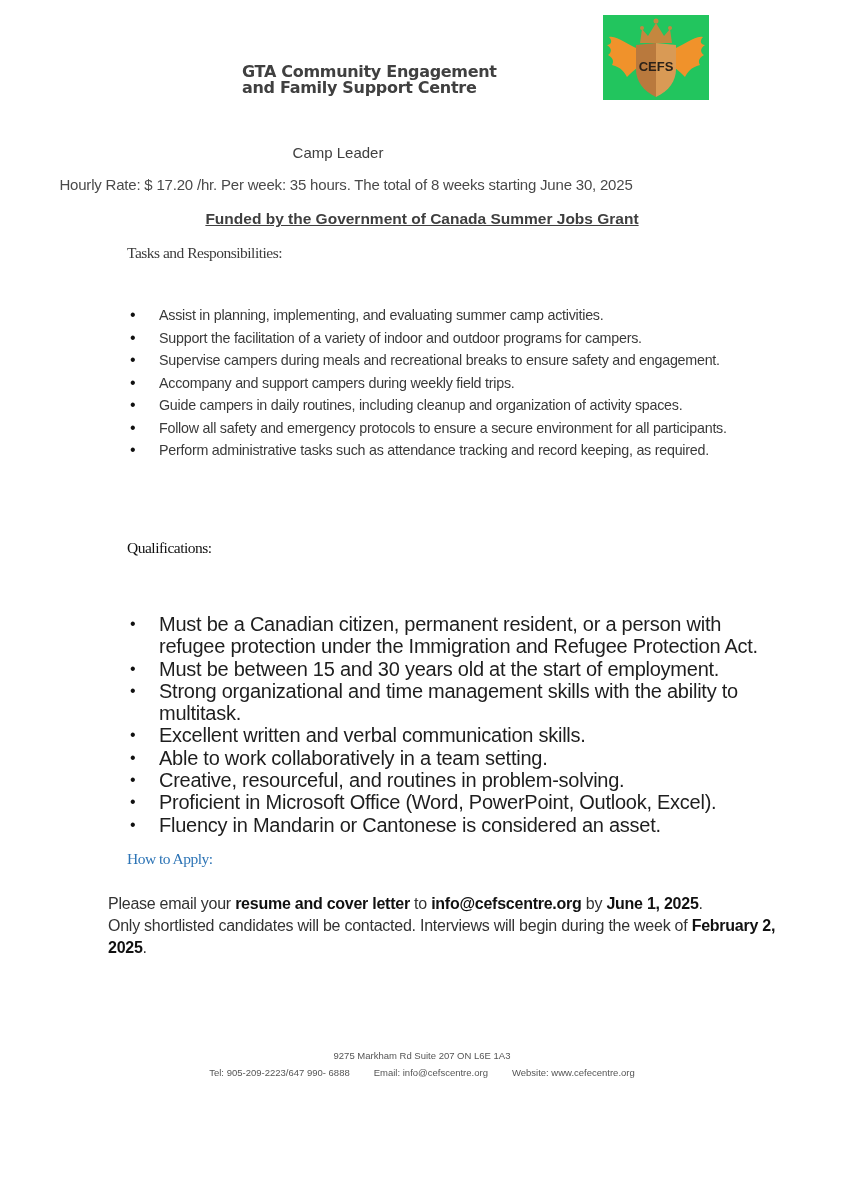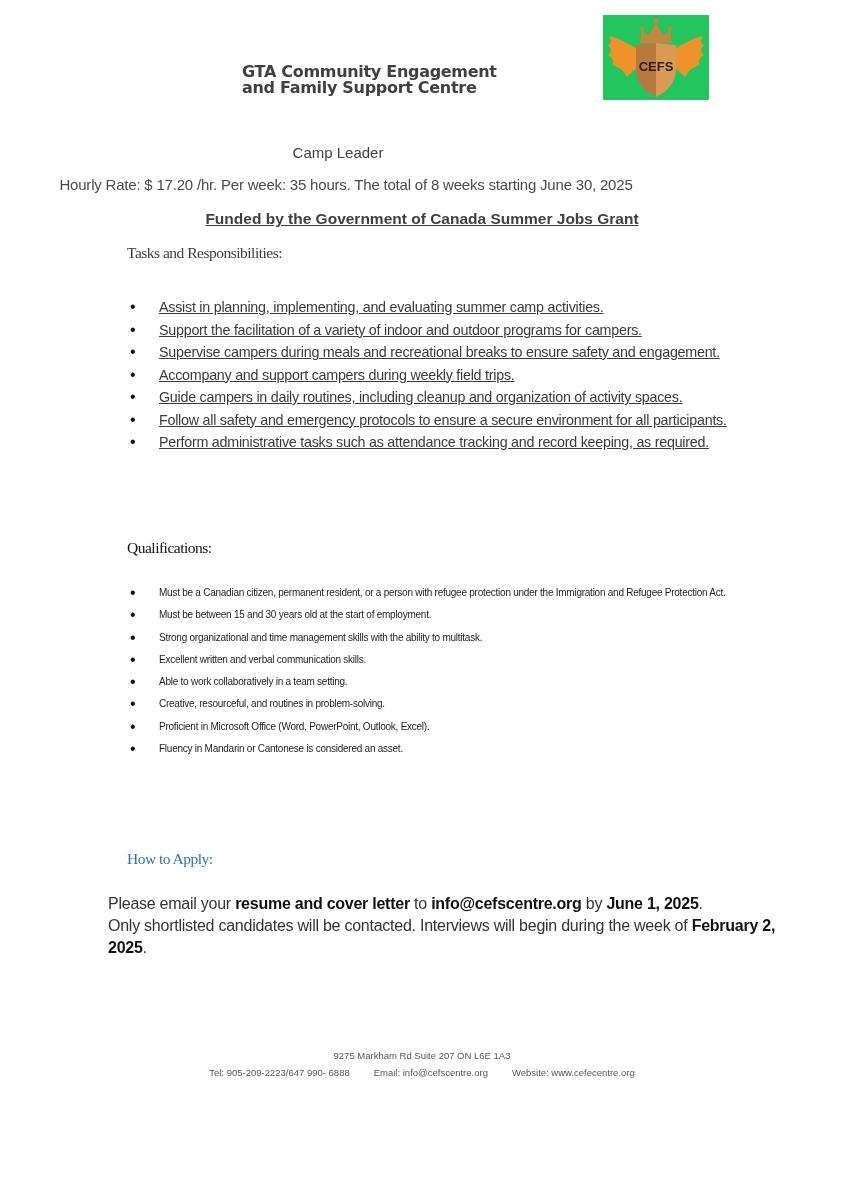--- a/index.html
+++ b/index.html
@@ -36,22 +36,22 @@
     .section-heading.quals { top: 539px; color: #111; }
     .section-heading.apply { top: 850px; color: #2e75b6; }
     ul.bullets {
       position: absolute; left: 130px; margin: 0; padding: 0; list-style: none; width: 660px;
       font-size: 14.3px; color: #3a3a3a; line-height: 22.5px; letter-spacing: -0.25px;
     }
     ul.bullets li { position: relative; padding-left: 29px; }
     ul.bullets li::before {
       content: "\2022"; position: absolute; left: 0; top: 0; font-size: 16px; color: #111;
     }
-    ul.tasks-list { top: 296px; text-decoration: underline; }
-    ul.quals-list { top: 582px; color: #1e1e1e; font-size: 10px; line-height: 22.3px; }
+    ul.tasks-list { top: 304px; }
+    ul.quals-list { top: 613px; color: #1e1e1e; font-size: 20px; line-height: 22.3px; }
     .apply-para {
       position: absolute; left: 108px; top: 893px; width: 690px; font-size: 16px;
       color: #333; line-height: 22px; letter-spacing: -0.25px;
     }
     .apply-para b { color: #111; }
     .footer {
       position: absolute; top: 1047px; left: 0; width: 844px; text-align: center;
       font-size: 9.5px; color: #555; line-height: 17px;
     }
     .footer .gap { display: inline-block; width: 24px; }

